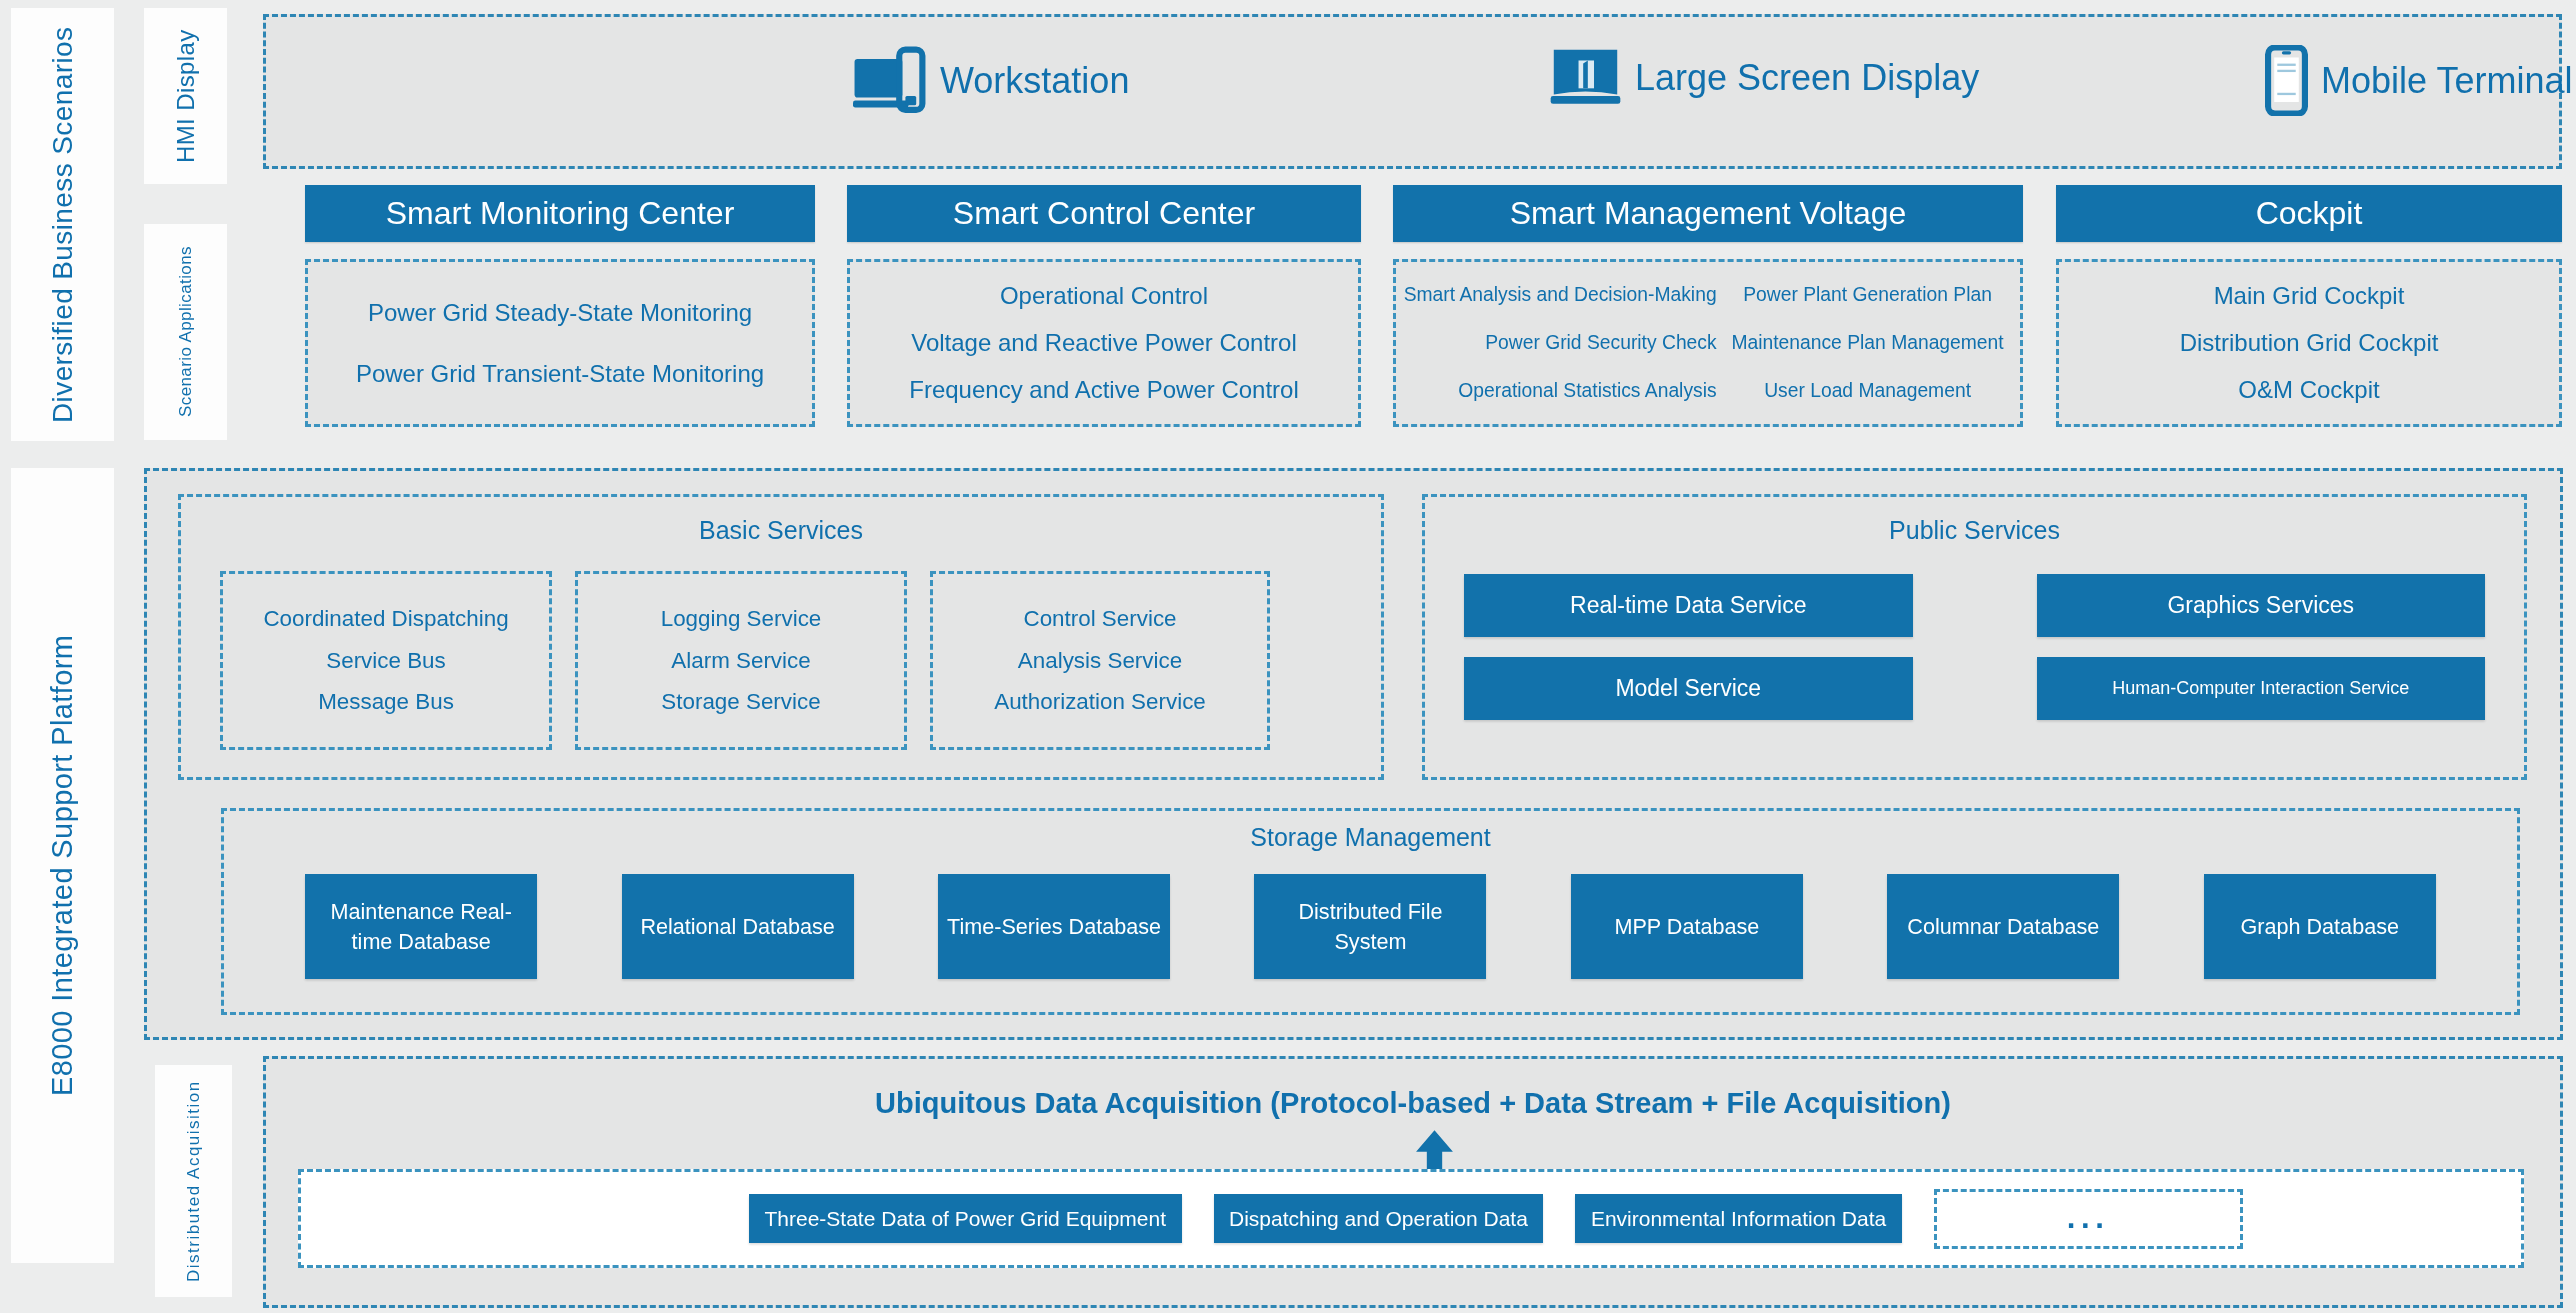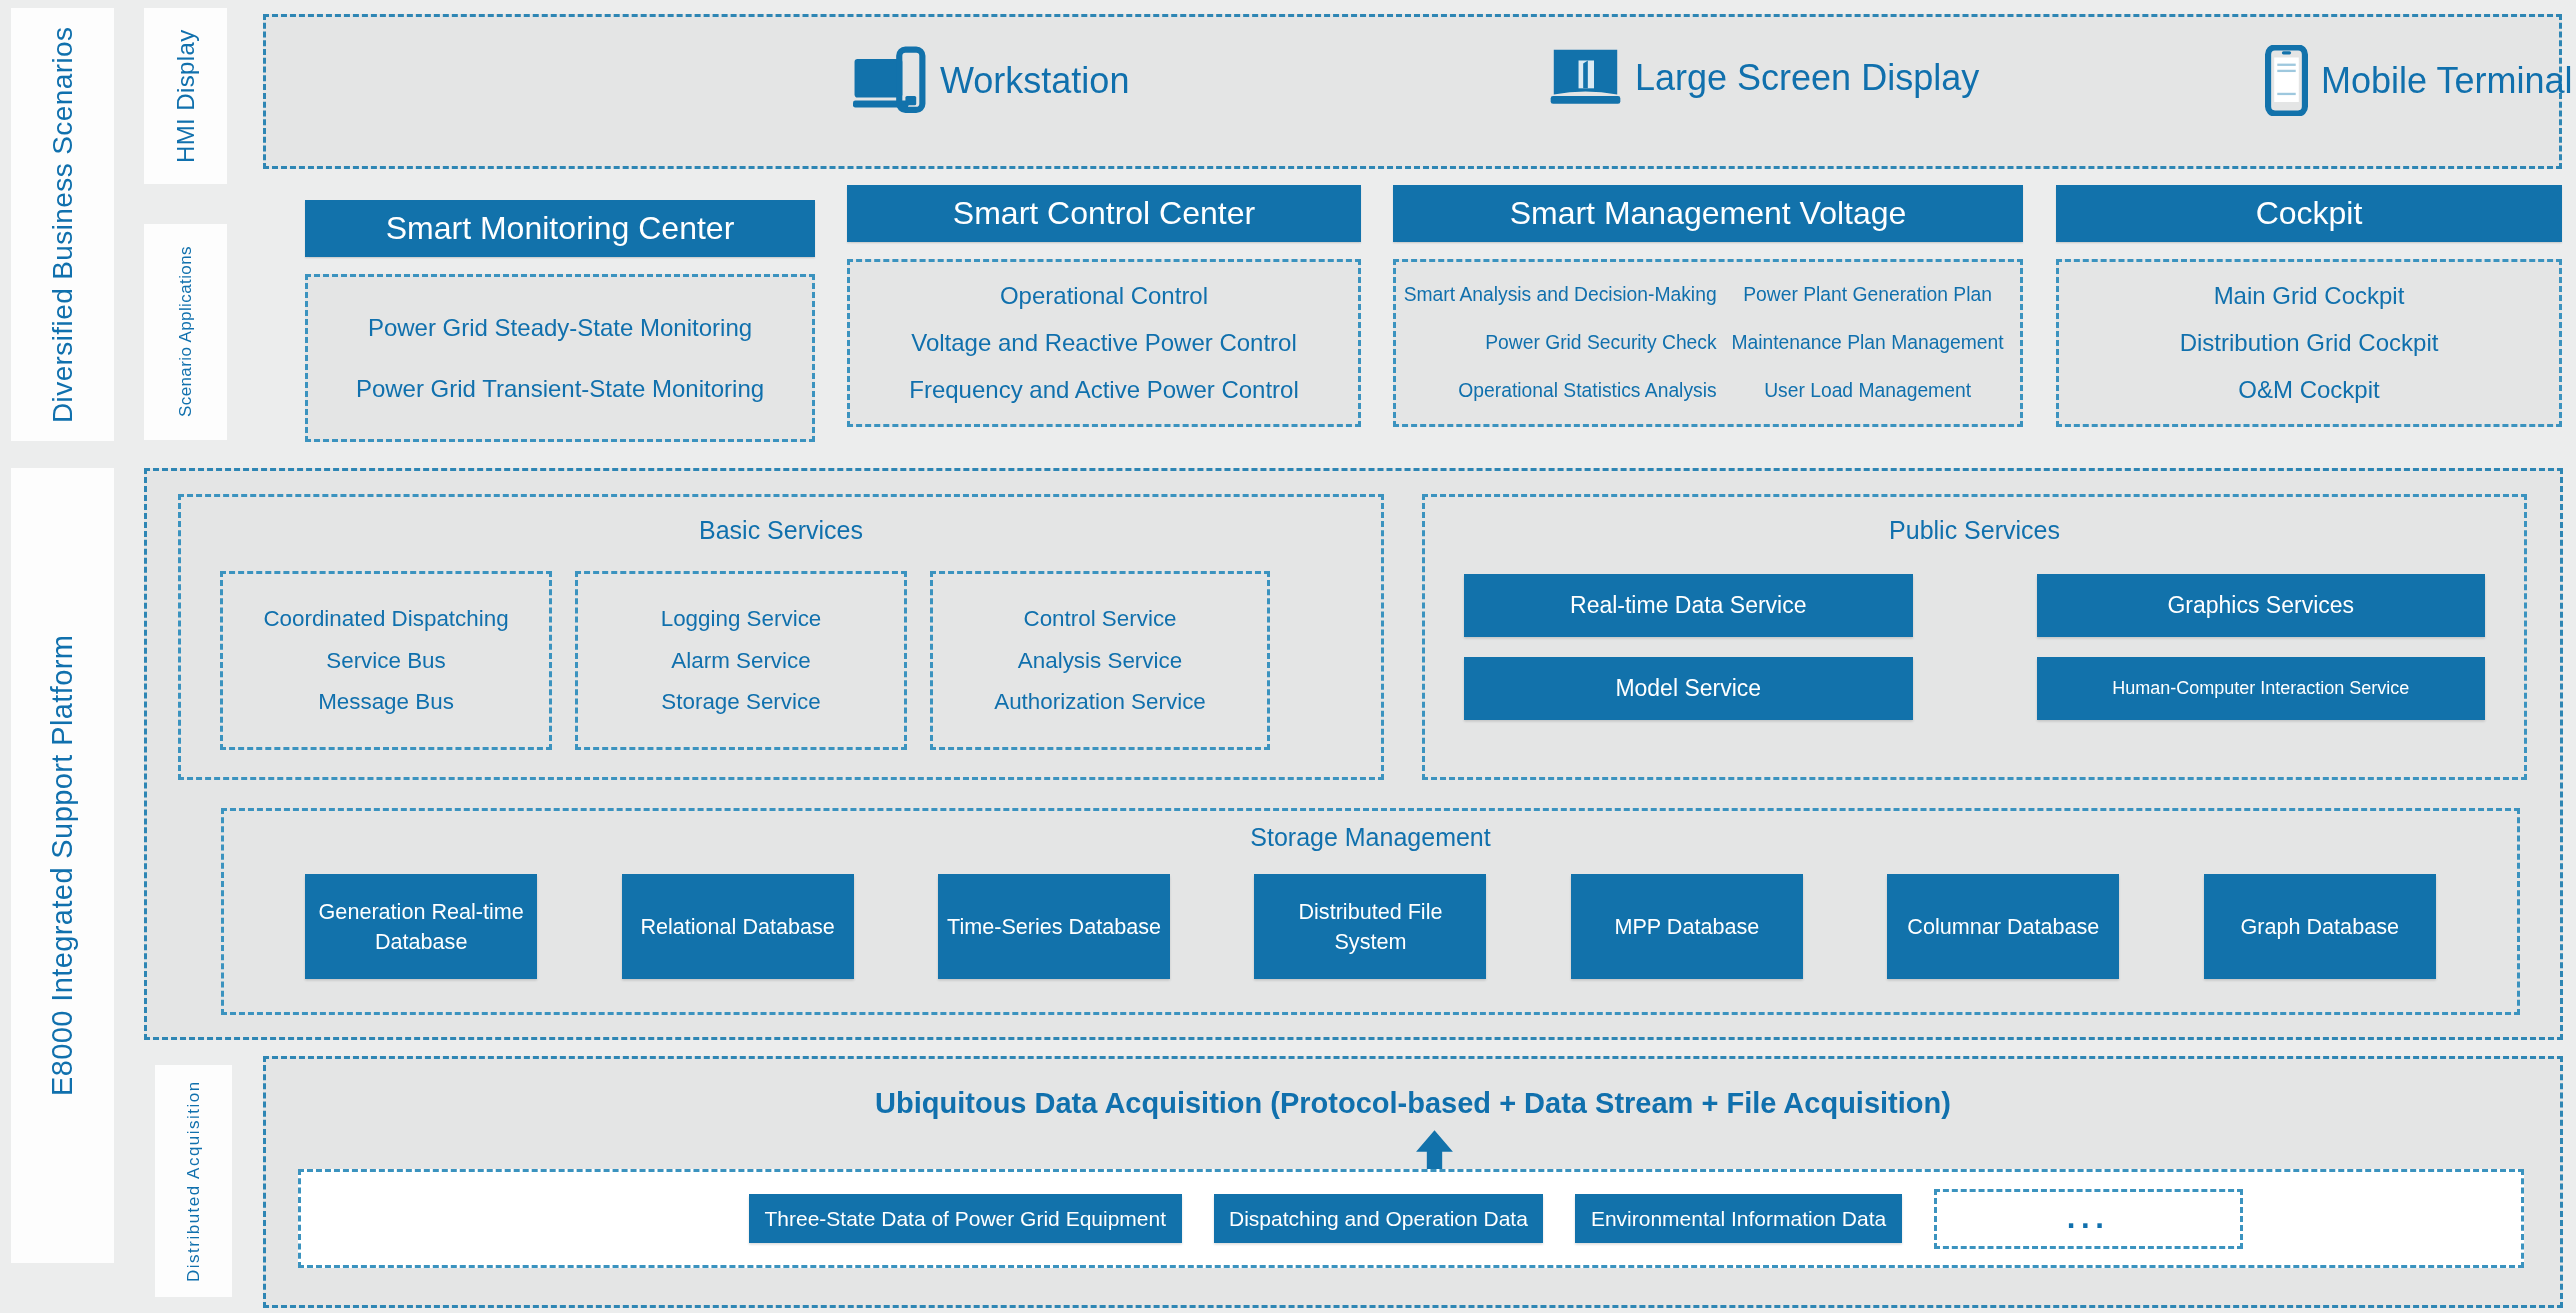--- a/index.html
+++ b/index.html
@@ -61,21 +61,21 @@
     margin-top: 17px;
     border: 3.1px dashed #3b93bf;
     background: #e4e5e5;
     display: flex; flex-direction: column;
     align-items: center; justify-content: space-around;
     color: #1070ad;
     width: 100%;
   }
   .col-body .item { font-size: 24px; text-align: center; color: #1070ad; white-space: nowrap; }
 
-  #col-mon  { left: 305px;  top: 185px; width: 510px; margin-top: 15px; }
+  #col-mon  { left: 305px;  top: 185px; width: 510px; }
   #col-ctl  { left: 847px; top: 185px; width: 514px; }
   #col-mgmt { left: 1393px; top: 185px; width: 630px; }
   #col-cock { left: 2056px; top: 185px; width: 506px; }
 
   #col-mon  .col-body { height: 168px; padding: 20px 10.8px; }
   #col-ctl  .col-body { height: 168px; padding: 10.8px 10.8px; }
   #col-mgmt .col-body { height: 168px; padding: 9.3px 4.6px; }
   #col-cock .col-body { height: 168px; padding: 10.8px 10.8px; }
 
   
@@ -275,21 +275,21 @@
         <div class="chip">Real-time Data Service</div>
         <div class="chip">Graphics Services</div>
         <div class="chip">Model Service</div>
         <div class="chip small">Human-Computer Interaction Service</div>
       </div>
     </div>
 
     <div id="storage-box">
       <div class="grp-title">Storage Management</div>
       <div class="db-row">
-        <div class="db">Generation Real-time Database</div>
+        <div class="db">Maintenance Real-time Database</div>
         <div class="db">Relational Database</div>
         <div class="db">Time-Series Database</div>
         <div class="db">Distributed File System</div>
         <div class="db">MPP Database</div>
         <div class="db">Columnar Database</div>
         <div class="db">Graph Database</div>
       </div>
     </div>
   </div>
 

